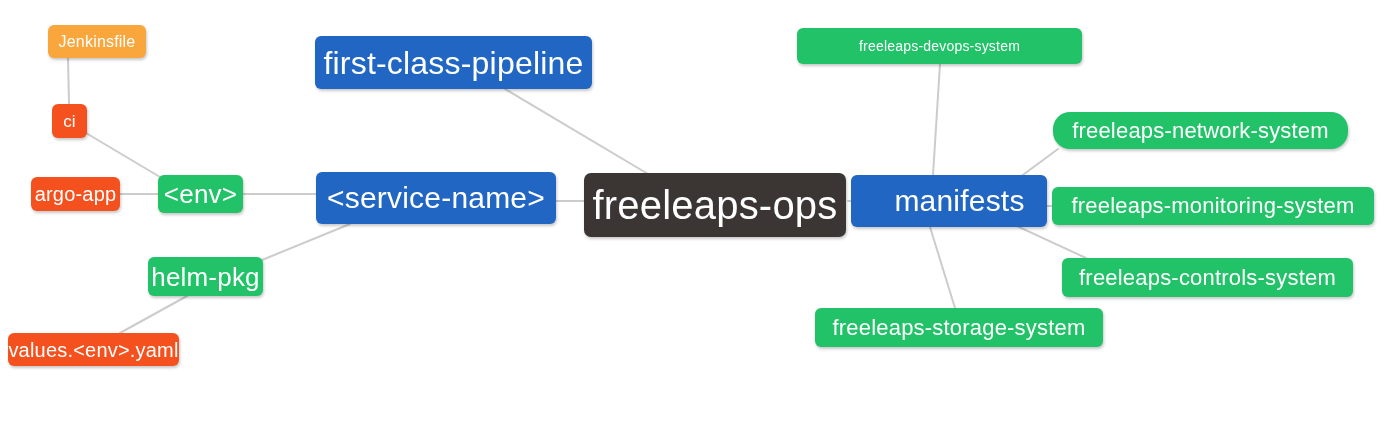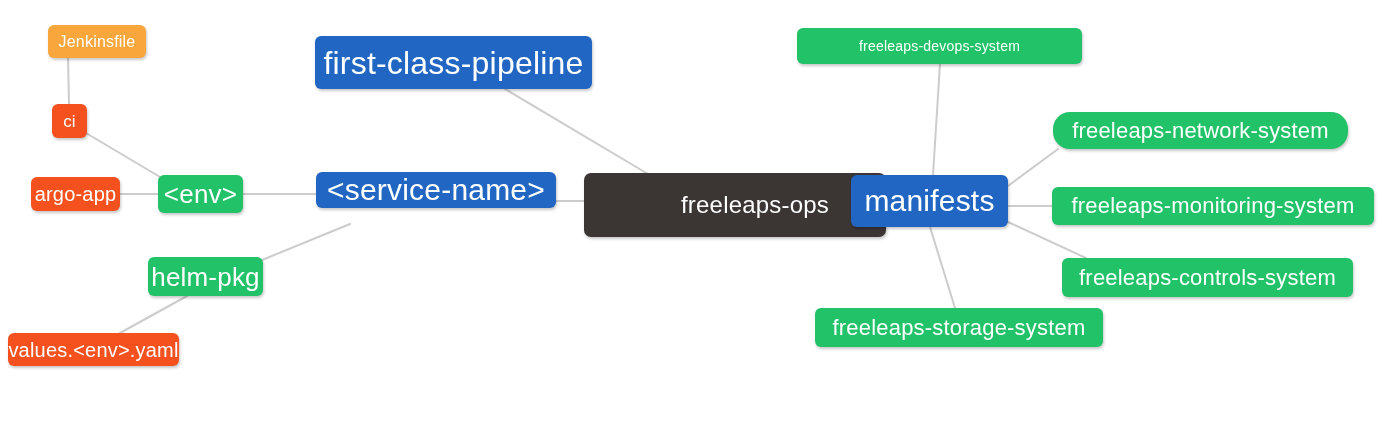--- a/index.html
+++ b/index.html
@@ -70,25 +70,25 @@
   <div class="node c-red" style="left:31px; top:177px; width:89px; height:34px; font-size:20px;">argo-app</div>
 
   <div class="node c-green" style="left:158px; top:175px; width:85px; height:38px; font-size:26px;">&lt;env&gt;</div>
 
   <div class="node c-green" style="left:148px; top:257px; width:115px; height:39px; font-size:26px;">helm-pkg</div>
 
   <div class="node c-red" style="left:8px; top:333px; width:171px; height:33px; font-size:20px;">values.&lt;env&gt;.yaml</div>
 
   <div class="node c-blue" style="left:315px; top:36px; width:277px; height:53px; font-size:32px;">first-class-pipeline</div>
 
-  <div class="node c-blue" style="left:316px; top:172px; width:240px; height:36px; font-size:30px;">&lt;service-name&gt;</div>
+  <div class="node c-blue" style="left:316px; top:172px; width:240px; height:52px; font-size:30px;">&lt;service-name&gt;</div>
 
-  <div class="node c-dark" style="left:584px; top:173px; width:262px; height:64px; font-size:24px; border-radius:7px;padding-left:40px;">freeleaps-ops</div>
+  <div class="node c-dark" style="left:584px; top:173px; width:262px; height:64px; font-size:40px; border-radius:7px;">freeleaps-ops</div>
 
-  <div class="node c-blue" style="left:851px; top:175px; width:157px; height:52px; font-size:30px;">manifests</div>
+  <div class="node c-blue" style="left:851px; top:175px; width:175px; height:52px; font-size:30px;padding-left:21px;">manifests</div>
 
   <div class="node c-green" style="left:797px; top:28px; width:285px; height:36px; font-size:14px;">freeleaps-devops-system</div>
 
   <div class="node c-green" style="left:1053px; top:112px; width:295px; height:37px; font-size:22px;border-radius:17px;">freeleaps-network-system</div>
 
   <div class="node c-green" style="left:1052px; top:187px; width:322px; height:38px; font-size:22px;">freeleaps-monitoring-system</div>
 
   <div class="node c-green" style="left:1062px; top:258px; width:291px; height:39px; font-size:22px;">freeleaps-controls-system</div>
 
   <div class="node c-green" style="left:815px; top:308px; width:288px; height:39px; font-size:22px;">freeleaps-storage-system</div>

